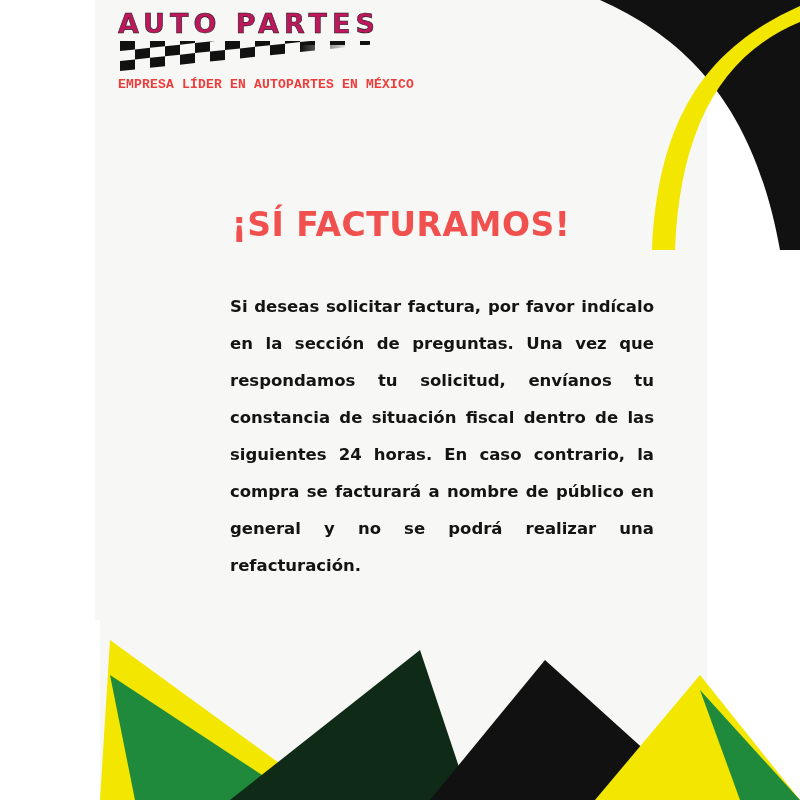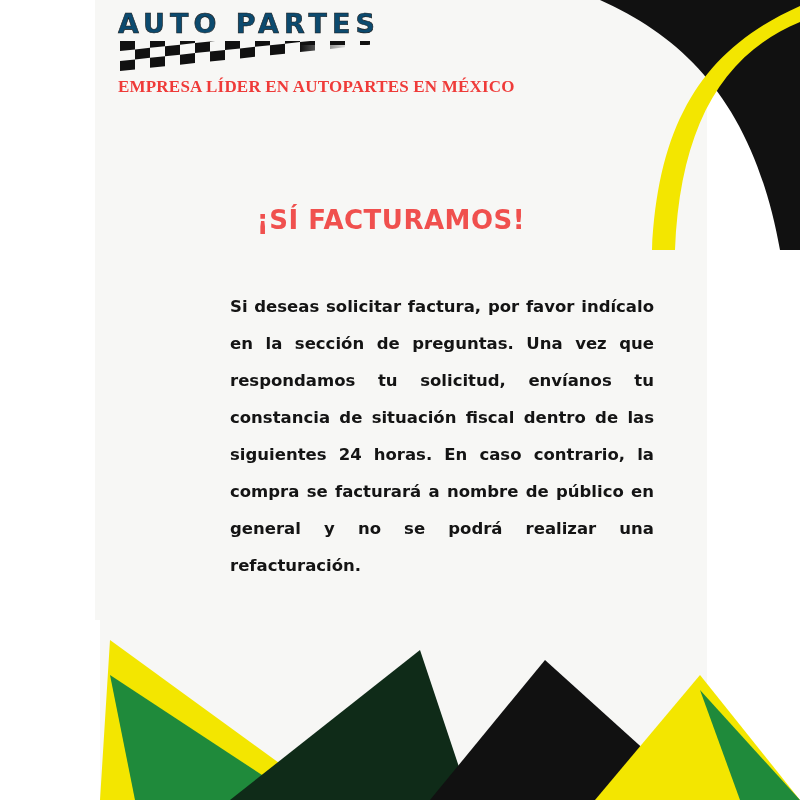--- a/index.html
+++ b/index.html
@@ -84,21 +84,21 @@
     line-height: 1.05;
     margin: 0;
     padding-left: 6px;
   }
 
   .logo-sub {
     font-family: "DejaVu Sans", sans-serif;
     font-size: 27px;
     font-weight: bold;
     letter-spacing: 5px;
-    color: #0c4a6e;
+    color: #be185d;
     margin: 0 0 2px 8px;
     -webkit-text-stroke: 0.6px #1a1a1a;
   }
 
   
   .checker-wrap {
     position: relative;
     margin-left: 10px;
     width: 250px;
     height: 30px;
@@ -122,38 +122,38 @@
   .checker-fade {
     position: absolute;
     right: 0;
     top: 4px;
     width: 70px;
     height: 26px;
     background: linear-gradient(to right, rgba(247,247,245,0), rgba(247,247,245,1) 75%);
   }
 
   .tagline {
-    font-family: Liberation Serif, serif;
-    font-size: 17px;
+    font-family: Liberation Mono, monospace;
+    font-size: 13px;
     font-weight: bold;
     color: #ef3b39;
     letter-spacing: 0.2px;
     margin: 6px 0 0 8px;
     white-space: nowrap;
   }
 
   
   .headline {
     position: absolute;
-    left: 85px;
+    left: 95px;
     top: 205px;
     width: 612px;
     text-align: center;
     font-family: "DejaVu Sans", sans-serif;
-    font-size: 26px;
+    font-size: 33px;
     font-weight: bold;
     color: #f0504e;
     letter-spacing: 0.5px;
   }
 
   
   .body-text {
     position: absolute;
     left: 186px;
     top: 288px;

